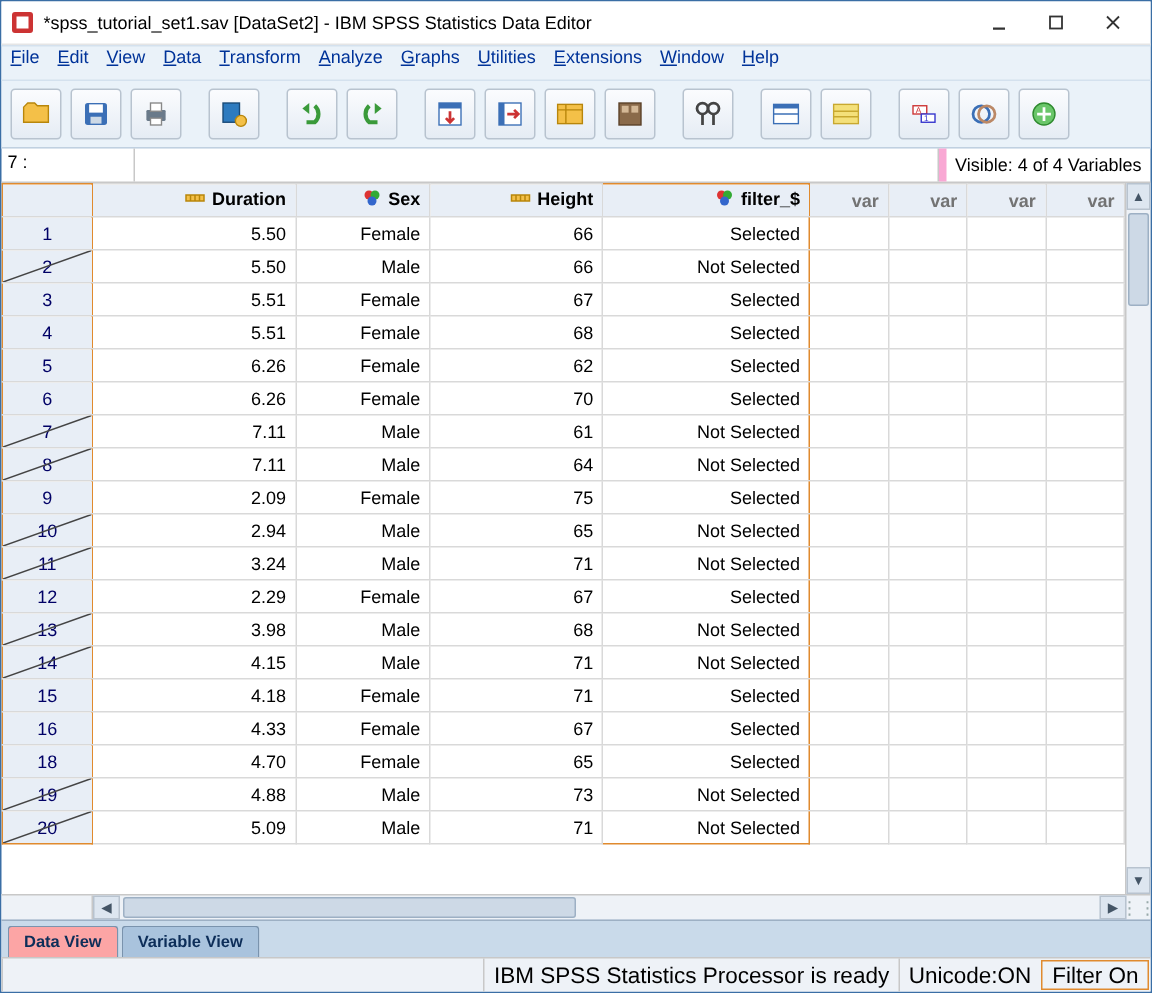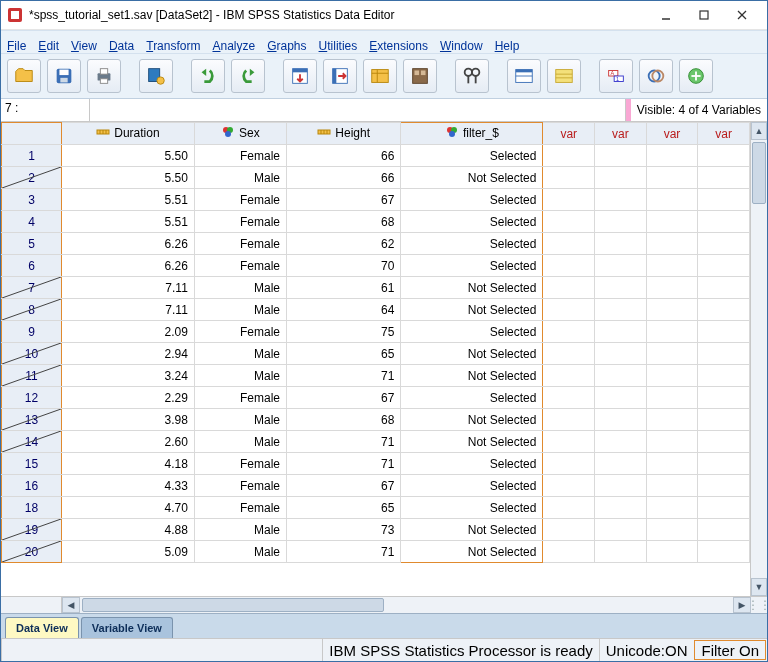--- a/index.html
+++ b/index.html
@@ -4,40 +4,40 @@
 <style>
   html,body{margin:0;padding:0;font-family:"Segoe UI",Tahoma,sans-serif;font-size:12px;color:#000;background:#fff;}
   .window{width:768px;height:662px;border:1px solid #3a6ea5;display:flex;flex-direction:column;background:#fff;box-sizing:border-box;}
   
   .titlebar{height:28px;background:#fff;display:flex;align-items:center;padding:0 6px;border-bottom:1px solid #e5e5e5;}
   .titlebar .app-icon{width:16px;height:16px;margin-right:6px;}
   .titlebar .title{flex:1;font-size:12px;color:#000;}
   .winbtn{width:38px;height:22px;display:flex;align-items:center;justify-content:center;color:#444;}
   .winbtn svg{width:12px;height:12px;}
   
-  .menubar{height:22px;background:#eaf2f9;display:flex;align-items:flex-end;padding:0 6px;border-top:1px solid #d4e1ee;border-bottom:1px solid #d4e1ee;gap:12px;}
+  .menubar{height:22px;background:#eaf2f9;display:flex;align-items:flex-start;padding:0 6px;border-top:1px solid #d4e1ee;border-bottom:1px solid #d4e1ee;gap:12px;}
   .menubar .menuitem{color:#003399;cursor:default;}
   .menubar .menuitem .ul{text-decoration:underline;}
   
   .toolbar{height:40px;background:#eaf2f9;display:flex;align-items:center;padding:2px 6px;gap:6px;border-bottom:1px solid #c0d0e0;}
   .tbtn{width:32px;height:32px;border:1px solid #b8c3cf;border-radius:3px;background:linear-gradient(#fbfcfe,#e5ecf4);display:flex;align-items:center;justify-content:center;}
   .tbtn svg{width:22px;height:22px;}
   .tsep{width:6px;}
   
   .cellrow{height:22px;display:flex;align-items:stretch;border-bottom:1px solid #c8c8c8;}
   .cellref{width:80px;border-right:1px solid #c8c8c8;padding:2px 4px;font-size:12px;}
   .celledit{flex:1;border-right:1px solid #c8c8c8;}
   .visible-vars{padding:2px 6px;font-size:12px;border-left:5px solid #f9a8d4;white-space:nowrap;display:flex;align-items:center;}
   
   .gridwrap{flex:1;display:flex;overflow:hidden;position:relative;}
   .grid{flex:1;overflow:hidden;}
   table{border-collapse:collapse;width:100%;}
   th,td{border:1px solid #d9d9d9;height:22px;box-sizing:border-box;padding:0 6px;font-size:12px;white-space:nowrap;}
-  thead th{background:#e8eef6;font-weight:normal;color:#000;text-align:center;position:relative;}
-  thead th.varempty{color:#b91c1c;}
+  thead th{background:#e8eef6;font-weight:bold;color:#000;text-align:right;position:relative;}
+  thead th.varempty{color:#737373;}
   thead th .vicn{display:inline-block;vertical-align:middle;margin-right:4px;}
   tbody td{text-align:right;}
   tbody td.rownum{background:#e8eef6;text-align:center;color:#000066;position:relative;width:60px;}
   tbody tr td:first-child{border-left:none;}
   tbody td.sel-col{border-left:1px solid #e08a2e;border-right:1px solid #e08a2e;}
   thead th.sel-col{border-left:1px solid #e08a2e;border-right:1px solid #e08a2e;border-top:1px solid #e08a2e;}
   .rownum.selhdr{border-left:1px solid #e08a2e;border-right:1px solid #e08a2e;}
   thead th.rownum-h{background:#e8eef6;width:60px;border-top:1px solid #e08a2e;border-left:1px solid #e08a2e;border-right:1px solid #e08a2e;}
   .strike-svg{position:absolute;left:0;top:0;width:100%;height:100%;pointer-events:none;}
   .lastnum td.rownum{border-bottom:1px solid #e08a2e;}
@@ -50,21 +50,21 @@
   
   .hscroll-row{height:16px;display:flex;background:#eef2f7;border-top:1px solid #c8c8c8;}
   .hscroll-row .spacer{width:60px;border-right:1px solid #c8c8c8;}
   .hscroll-row .harrow{width:16px;background:#dde6f0;border:1px solid #b8c3cf;display:flex;align-items:center;justify-content:center;font-size:9px;color:#456;}
   .hscroll-row .htrack{flex:1;position:relative;}
   .hscroll-row .hthumb{position:absolute;top:1px;bottom:1px;left:2px;width:300px;background:#cdd9e6;border:1px solid #9db0c4;border-radius:2px;}
   .hscroll-row .grip{width:16px;display:flex;align-items:center;justify-content:center;color:#9aa;}
   
   .viewtabs{height:24px;background:#c9daea;display:flex;align-items:flex-end;padding-left:4px;border-top:1px solid #9db0c4;}
   .vtab{padding:4px 10px;border:1px solid #7a93ad;border-bottom:none;background:#a9c3dd;color:#0d2e59;font-weight:bold;font-size:11px;margin-right:2px;border-top-left-radius:3px;border-top-right-radius:3px;}
-  .vtab.active{background:#fef9c3;}
+  .vtab.active{background:#fca5a5;}
   
   .statusbar{height:22px;background:#eef2f7;border-top:1px solid #c8c8c8;display:flex;align-items:stretch;font-size:15px;}
   .statusbar .cell{border-left:1px solid #c8c8c8;padding:2px 6px;display:flex;align-items:center;}
   .statusbar .flex{flex:1;}
   .statusbar .filter-on{border:1px solid #e08a2e;margin:1px;}
 </style>
 </head>
 <body>
 
 <div class="window">
@@ -419,21 +419,21 @@
               <td class="sel-col">Not Selected</td>
               <td></td>
               <td></td>
               <td></td>
               <td></td>
             </tr>
             <tr>
               <td class="rownum selhdr">14<svg class="strike-svg">
                   <line x1="0" y1="100%" x2="100%" y2="0" stroke="#444" stroke-width="1"></line>
                 </svg></td>
-              <td>2.60</td>
+              <td>4.15</td>
               <td>Male</td>
               <td>71</td>
               <td class="sel-col">Not Selected</td>
               <td></td>
               <td></td>
               <td></td>
               <td></td>
             </tr>
             <tr>
               <td class="rownum selhdr">15</td>

